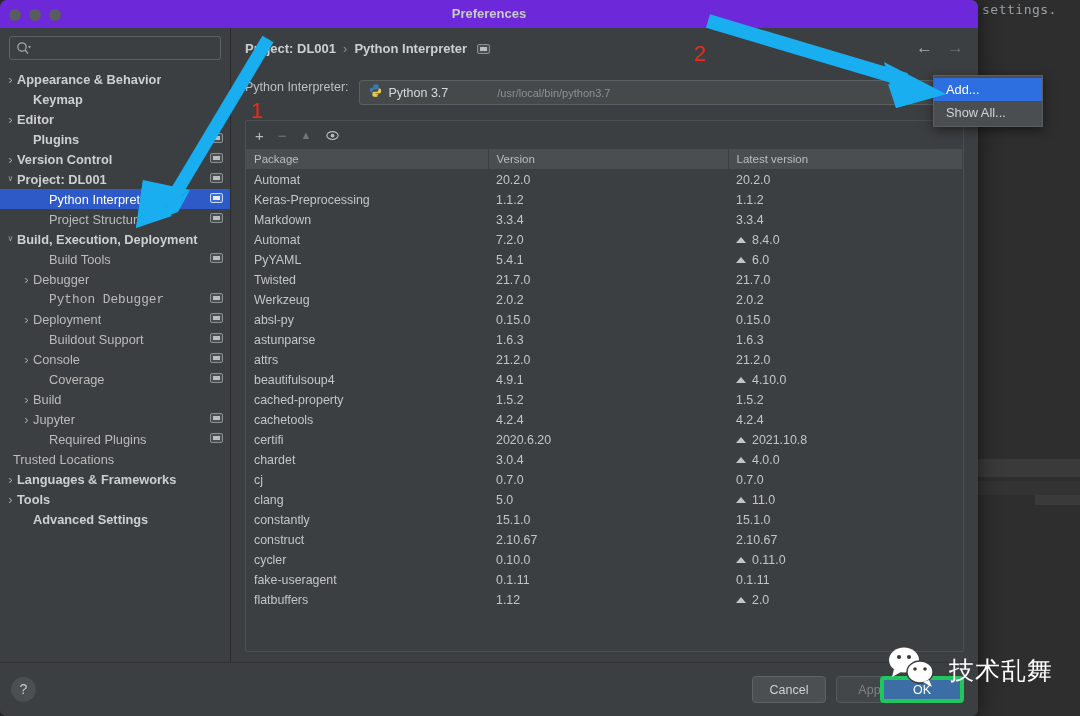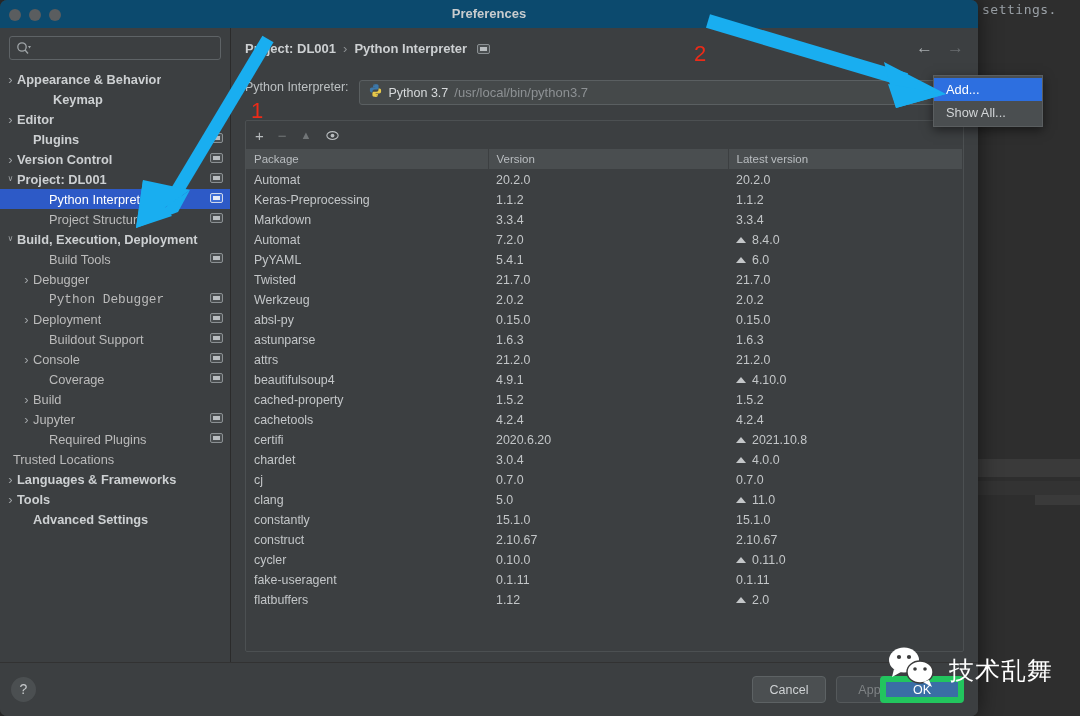--- a/index.html
+++ b/index.html
@@ -24,21 +24,21 @@
   .bg-strip3 { position:absolute; left:1035px; top:495px; width:45px; height:10px; background:#3a3a3a; }
 
   
   .dialog {
     position: absolute; left: 0; top: 0; width: 978px; height: 716px;
     background: #3c3f41; border-radius: 7px 7px 7px 7px;
     box-shadow: 0 0 22px rgba(0,0,0,.55);
     overflow: hidden;
   }
   .titlebar {
-    position: relative; height: 36px; background: #0c4a6e;
+    position: relative; height: 36px; background: #6d28d9;
     border-bottom: 4px solid #4d7c0f;
   }
   .traffic { position: absolute; top: 9px; left: 9px; display: flex; gap: 8px; }
   .tl { width: 12px; height: 12px; border-radius: 50%; background: #5a5d5f; }
   .win-title {
     position: absolute; left: 0; right: 0; top: 6px; text-align: center;
     font-size: 13px; color: #c9ccce; font-weight: 600;
   }
 
   
@@ -101,21 +101,21 @@
   .navarrows span.disabled { color: #6a6e71; }
 
   .interp-row { position: absolute; left: 14px; right: 14px; top: 52px; display: flex; }
   .interp-label { font-size: 12.5px; color: #bcc0c2; margin-right: 10px; white-space: nowrap; }
   .combo {
     position: relative; flex: 1; height: 25px; background: #45494a;
     border: 1px solid #5a5f61; border-radius: 3px; display: flex; align-items: center;
     padding-left: 8px; gap: 6px;
   }
   .combo .pyname { font-size: 12.5px; color: #d7dadc; }
-  .combo .pypath { font-size: 13px; color: #8d9194; }
+  .combo .pypath { font-size: 11px; color: #8d9194; margin-left: 43px; }
   .combo .caret {
     position: absolute; right: 7px; top: 9px; width: 0; height: 0;
     border-left: 5px solid transparent; border-right: 5px solid transparent;
     border-top: 5px solid #b4b8ba;
   }
 
   
   .pkg-panel {
     position: absolute; left: 14px; right: 14px; top: 92px; bottom: 10px;
     background: #3c3f41; border: 1px solid #4c5052; border-radius: 2px; overflow: hidden;
@@ -149,21 +149,21 @@
     position: absolute; left: 11px; top: 14px; width: 25px; height: 25px; border-radius: 50%;
     background: #4b4f51; color: #c6c9cb; font-size: 14px; text-align: center; line-height: 25px;
     cursor: default;
   }
   .btn {
     position: absolute; top: 13px; height: 27px; border-radius: 4px; font-size: 12.5px;
     display: flex; align-items: center; justify-content: center; cursor: default;
   }
   .btn.cancel { right: 152px; width: 74px; background: #4b4f51; border: 1px solid #5d6264; color: #cfd2d4; }
   .btn.apply  { right: 66px;  width: 76px; background: #43474a; border: 1px solid #55595b; color: #7e8284; }
-  .btn.ok     { right: 14px;  width: 84px; background: #3a6ea5; border: 6px solid #22c55e; color: #ffffff; }
+  .btn.ok     { right: 14px;  width: 84px; background: #3a6ea5; border: 4px solid #22c55e; color: #ffffff; }
 
   
   .popup {
     position: absolute; left: 933px; top: 75px; width: 110px; background: #4a4e50;
     border: 1px solid #5a5e60; box-shadow: 0 3px 10px rgba(0,0,0,.5); z-index: 40;
     padding: 2px 0;
   }
   .popup-item { height: 23px; display: flex; align-items: center; padding-left: 12px;
     font-size: 12.8px; color: #d2d5d7; cursor: default; }
   .popup-item.active { background: #2d6fe0; color: #ffffff; }
@@ -213,21 +213,21 @@
               </svg>
             </span>
             <input class="search-input" type="text" placeholder="" style="">
           </div>
         </div>
         <div class="tree" id="tree">
             <div class="tree-row bold" style="padding-left: 4px;">
               <span class="arrow" style="font-size: 13px;">›</span>
               <span class="label">Appearance &amp; Behavior</span>
             </div>
-            <div class="tree-row bold" style="padding-left: 20px; margin-left: 20px;">
+            <div class="tree-row bold" style="padding-left: 20px;">
               <span class="arrow"></span>
               <span class="label">Keymap</span>
             </div>
             <div class="tree-row bold" style="padding-left: 4px;">
               <span class="arrow" style="font-size: 13px;">›</span>
               <span class="label">Editor</span>
             </div>
             <div class="tree-row bold" style="padding-left: 20px;">
               <span class="arrow"></span>
               <span class="label">Plugins</span>

